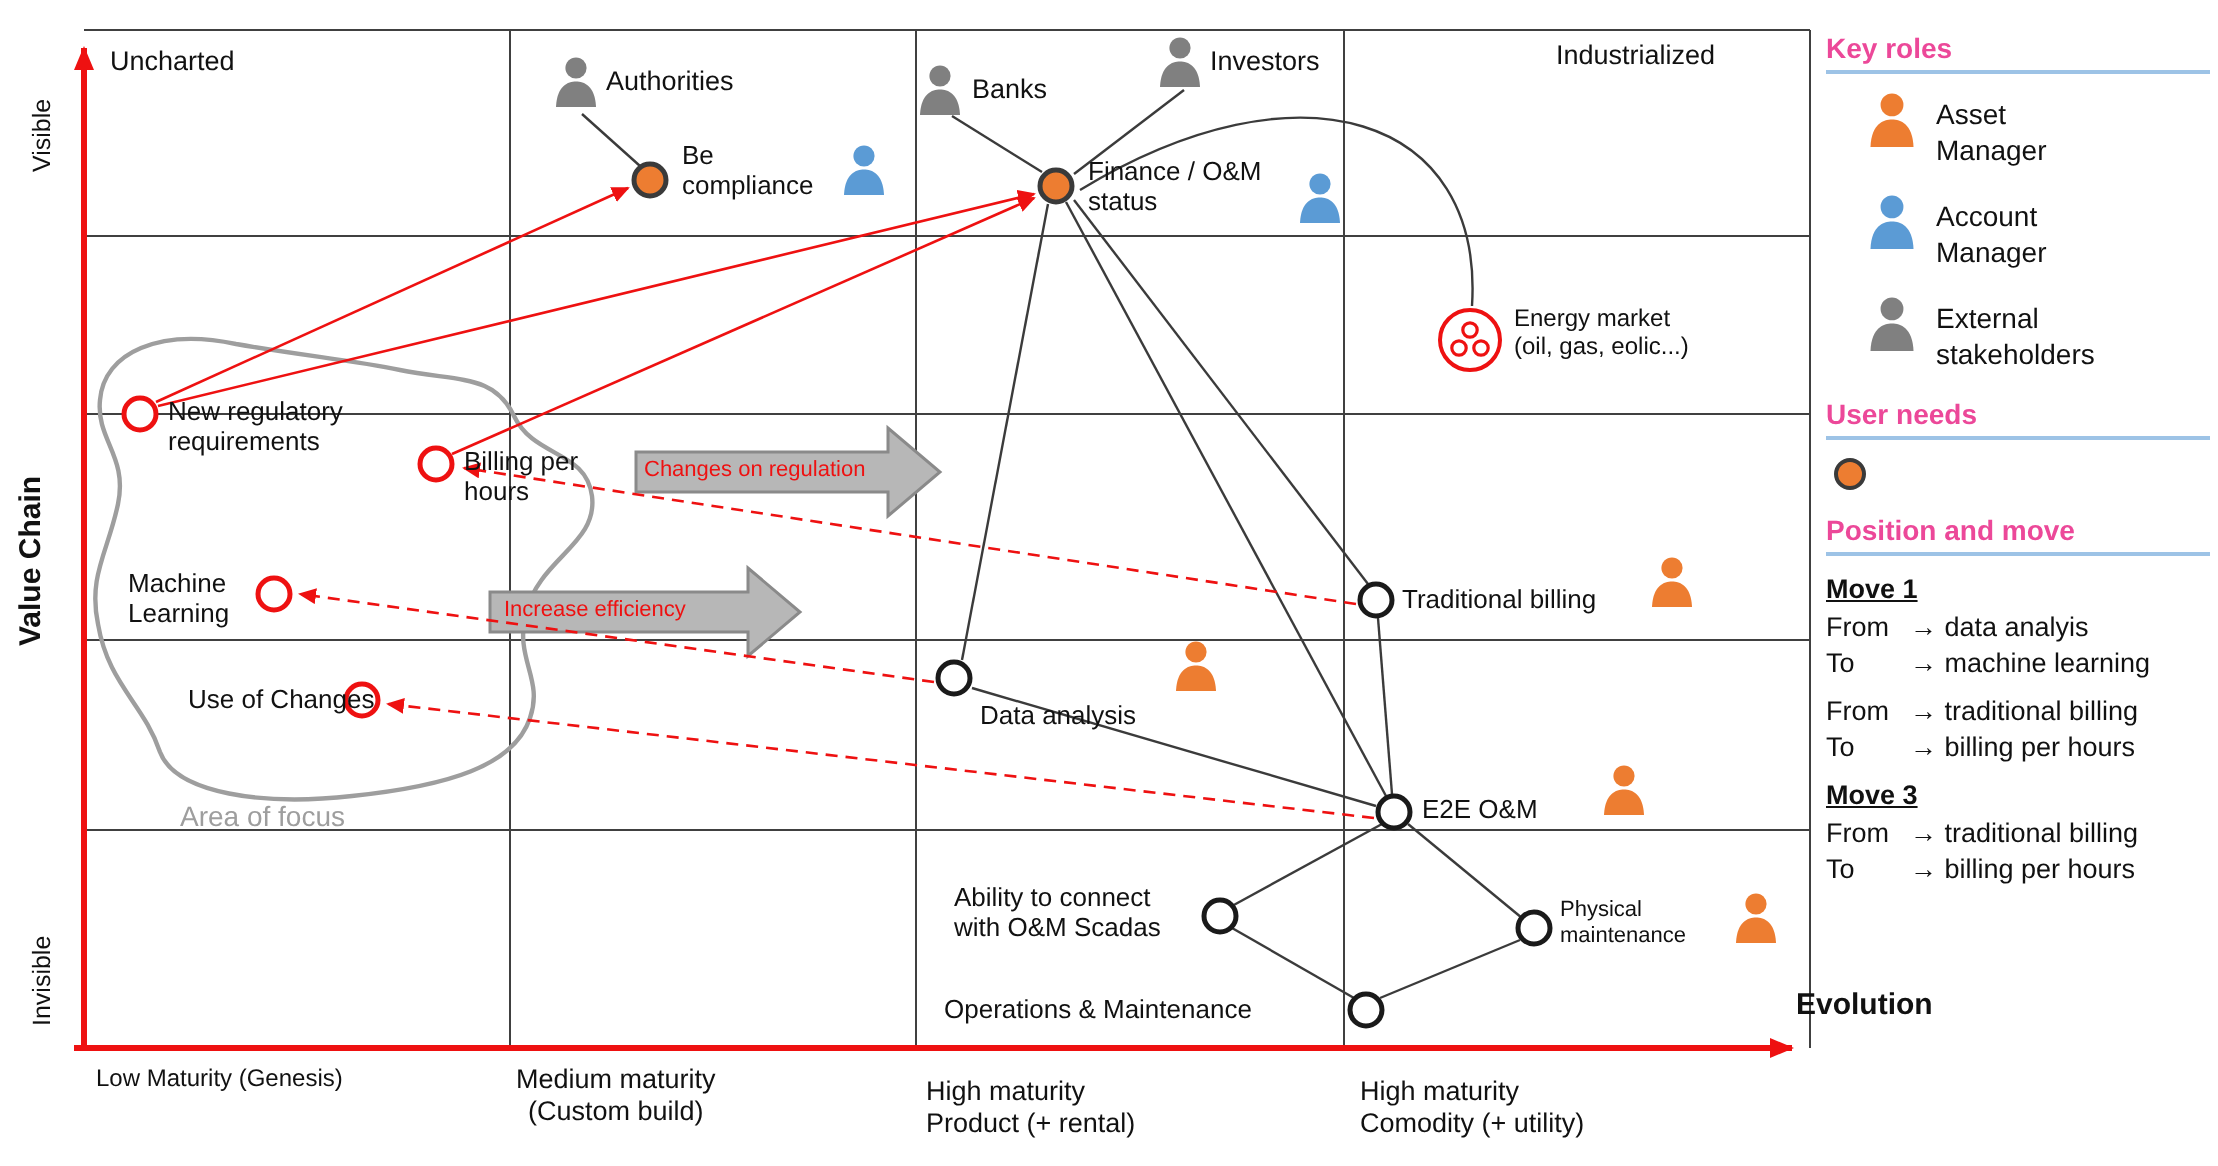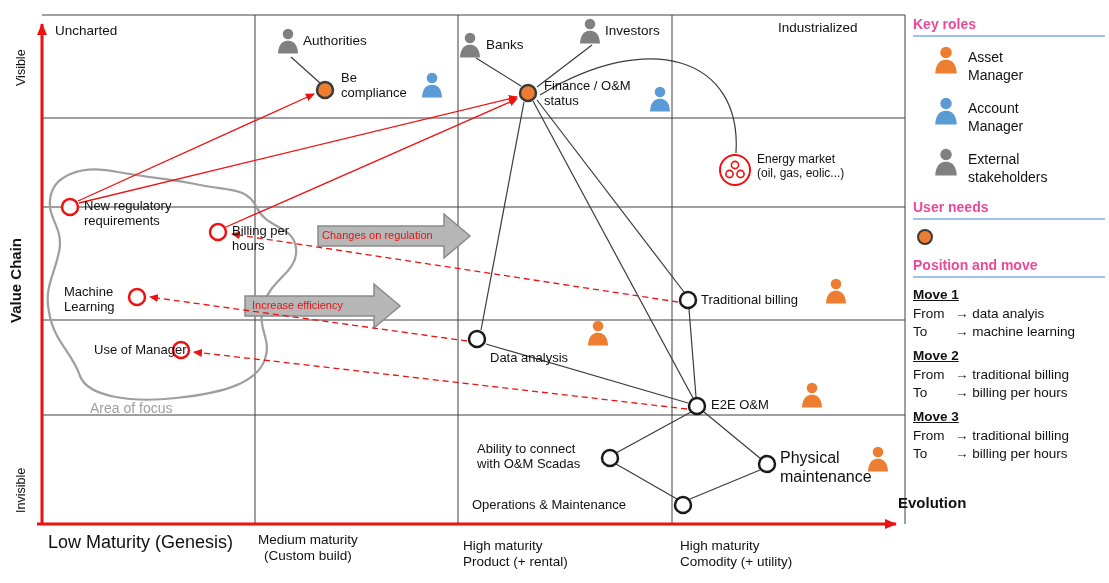--- a/index.html
+++ b/index.html
@@ -135,36 +135,36 @@
       <div class="lbl" style="left: 486px; top: 37px; font-size: 13.5px;">Banks</div>
       <div class="lbl" style="left: 605px; top: 23px; font-size: 13.5px;">Investors</div>
       <div class="lbl" style="left: 757px; top: 152px; font-size: 12px;">Energy market
 (oil, gas, eolic...)</div>
       <div class="lbl" style="left: 84px; top: 198px; font-size: 13px;">New regulatory
 requirements</div>
       <div class="lbl" style="left: 232px; top: 223px; font-size: 13px;">Billing per
 hours</div>
       <div class="lbl" style="left: 64px; top: 284px; font-size: 13px;">Machine
 Learning</div>
-      <div class="lbl" style="left: 94px; top: 342px; font-size: 13px;">Use of Manager</div>
+      <div class="lbl" style="left: 94px; top: 342px; font-size: 13px;">Use of Changes</div>
       <div class="lbl" style="left: 341px; top: 70px; font-size: 13px;">Be
 compliance</div>
       <div class="lbl" style="left: 544px; top: 78px; font-size: 13px;">Finance / O&amp;M
 status</div>
       <div class="lbl" style="left: 701px; top: 292px; font-size: 13px;">Traditional billing</div>
       <div class="lbl" style="left: 490px; top: 331px; font-size: 13px; margin-top: 19px;">Data analysis</div>
       <div class="lbl" style="left: 711px; top: 397px; font-size: 13px;">E2E O&amp;M</div>
       <div class="lbl" style="left: 477px; top: 441px; font-size: 13px;">Ability to connect
 with O&amp;M Scadas</div>
-      <div class="lbl" style="left: 780px; top: 449px; font-size: 16px;">Physical
+      <div class="lbl" style="left: 780px; top: 449px; font-size: 11px;">Physical
 maintenance</div>
       <div class="lbl" style="left: 472px; top: 497px; font-size: 13px;">Operations &amp; Maintenance</div>
       <div class="lbl" style="left: 55px; top: 23px; font-size: 13.5px;">Uncharted</div>
       <div class="lbl" style="left: 778px; top: 20px; font-size: 13.5px;">Industrialized</div>
-      <div class="lbl" style="left: 48px; top: 532px; font-size: 18px;">Low Maturity (Genesis)</div>
+      <div class="lbl" style="left: 48px; top: 532px; font-size: 12px;">Low Maturity (Genesis)</div>
       <div class="lbl" style="left: 258px; top: 532px; font-size: 13.5px; text-align: center;">Medium maturity
 (Custom build)</div>
       <div class="lbl" style="left: 463px; top: 538px; font-size: 13.5px;">High maturity
 Product (+ rental)</div>
       <div class="lbl" style="left: 680px; top: 538px; font-size: 13.5px;">High maturity
 Comodity (+ utility)</div>
     </div>
 
   <div class="rot" id="y-visible">Visible</div>
   <div class="rot" id="y-title">Value Chain</div>
@@ -208,21 +208,20 @@
           <div class="mv-row">
             <span class="mv-w">From</span>
             <span>→ data analyis</span>
           </div>
           <div class="mv-row">
             <span class="mv-w">To</span>
             <span>→ machine learning</span>
           </div>
         </div>
         <div class="move">
-          <div class="mv-title">Move 2</div>
           <div class="mv-row">
             <span class="mv-w">From</span>
             <span>→ traditional billing</span>
           </div>
           <div class="mv-row">
             <span class="mv-w">To</span>
             <span>→ billing per hours</span>
           </div>
         </div>
         <div class="move">

